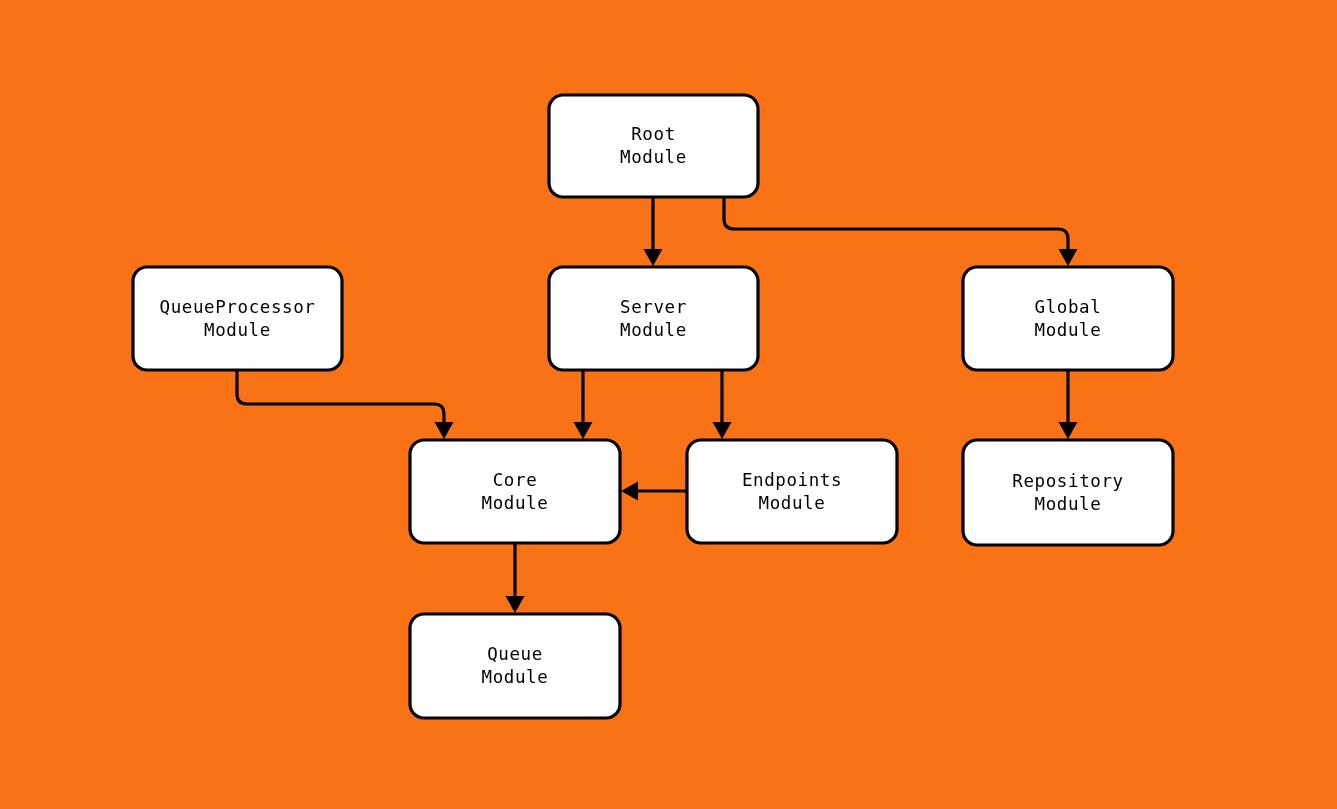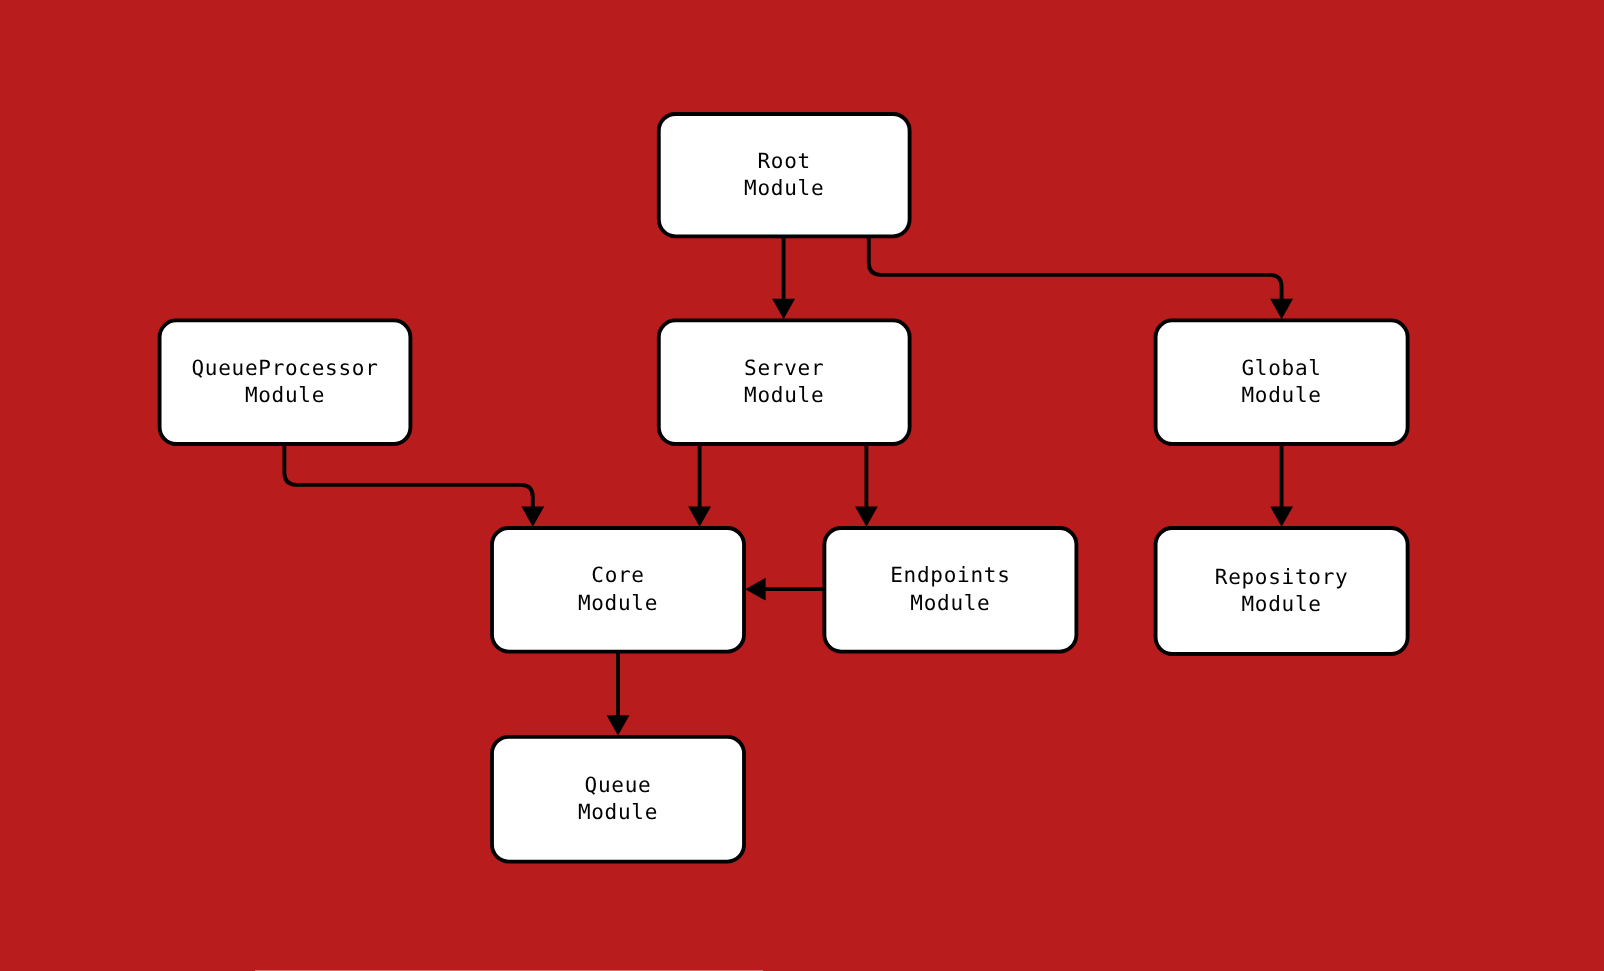--- a/index.html
+++ b/index.html
@@ -11,21 +11,21 @@
   body {
     width: 1337px;
     height: 809px;
     overflow: hidden;
     font-family: "DejaVu Sans Mono", monospace;
   }
   #diagram-root {
     position: relative;
     width: 1337px;
     height: 809px;
-    background: #b91c1c;
+    background: #f97316;
   }
   svg#graph {
     display: block;
     width: 1337px;
     height: 809px;
   }
   .node-box {
     fill: #ffffff;
     stroke: #000000;
     stroke-width: 3.2;

